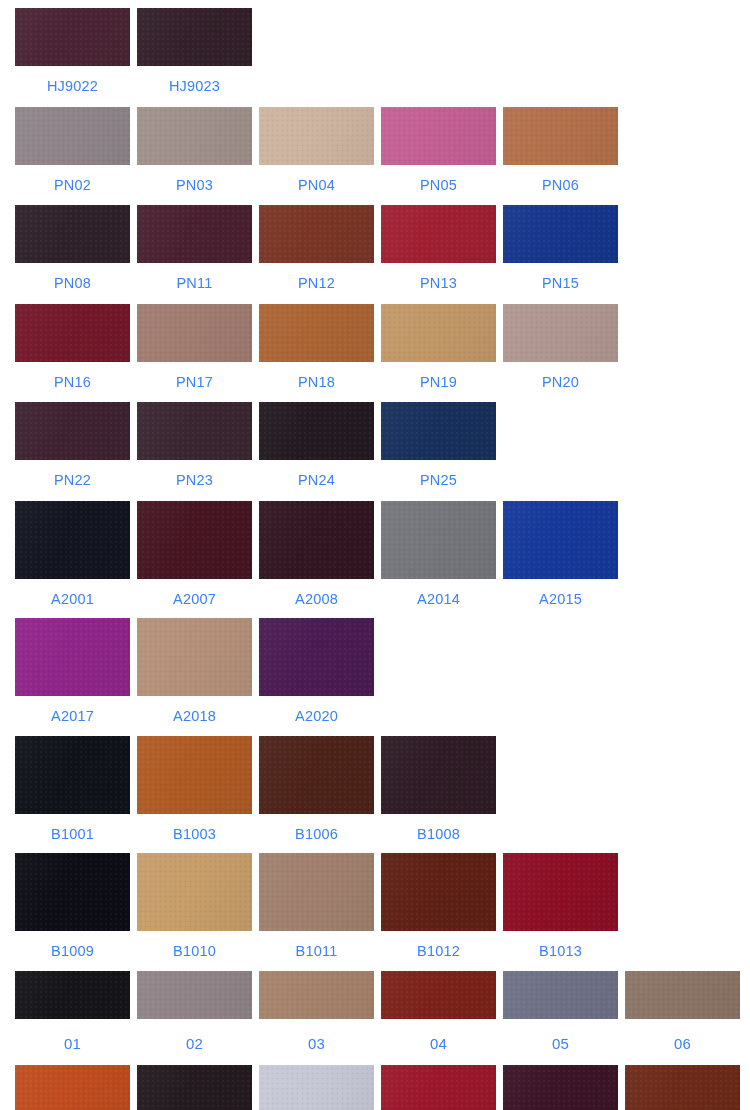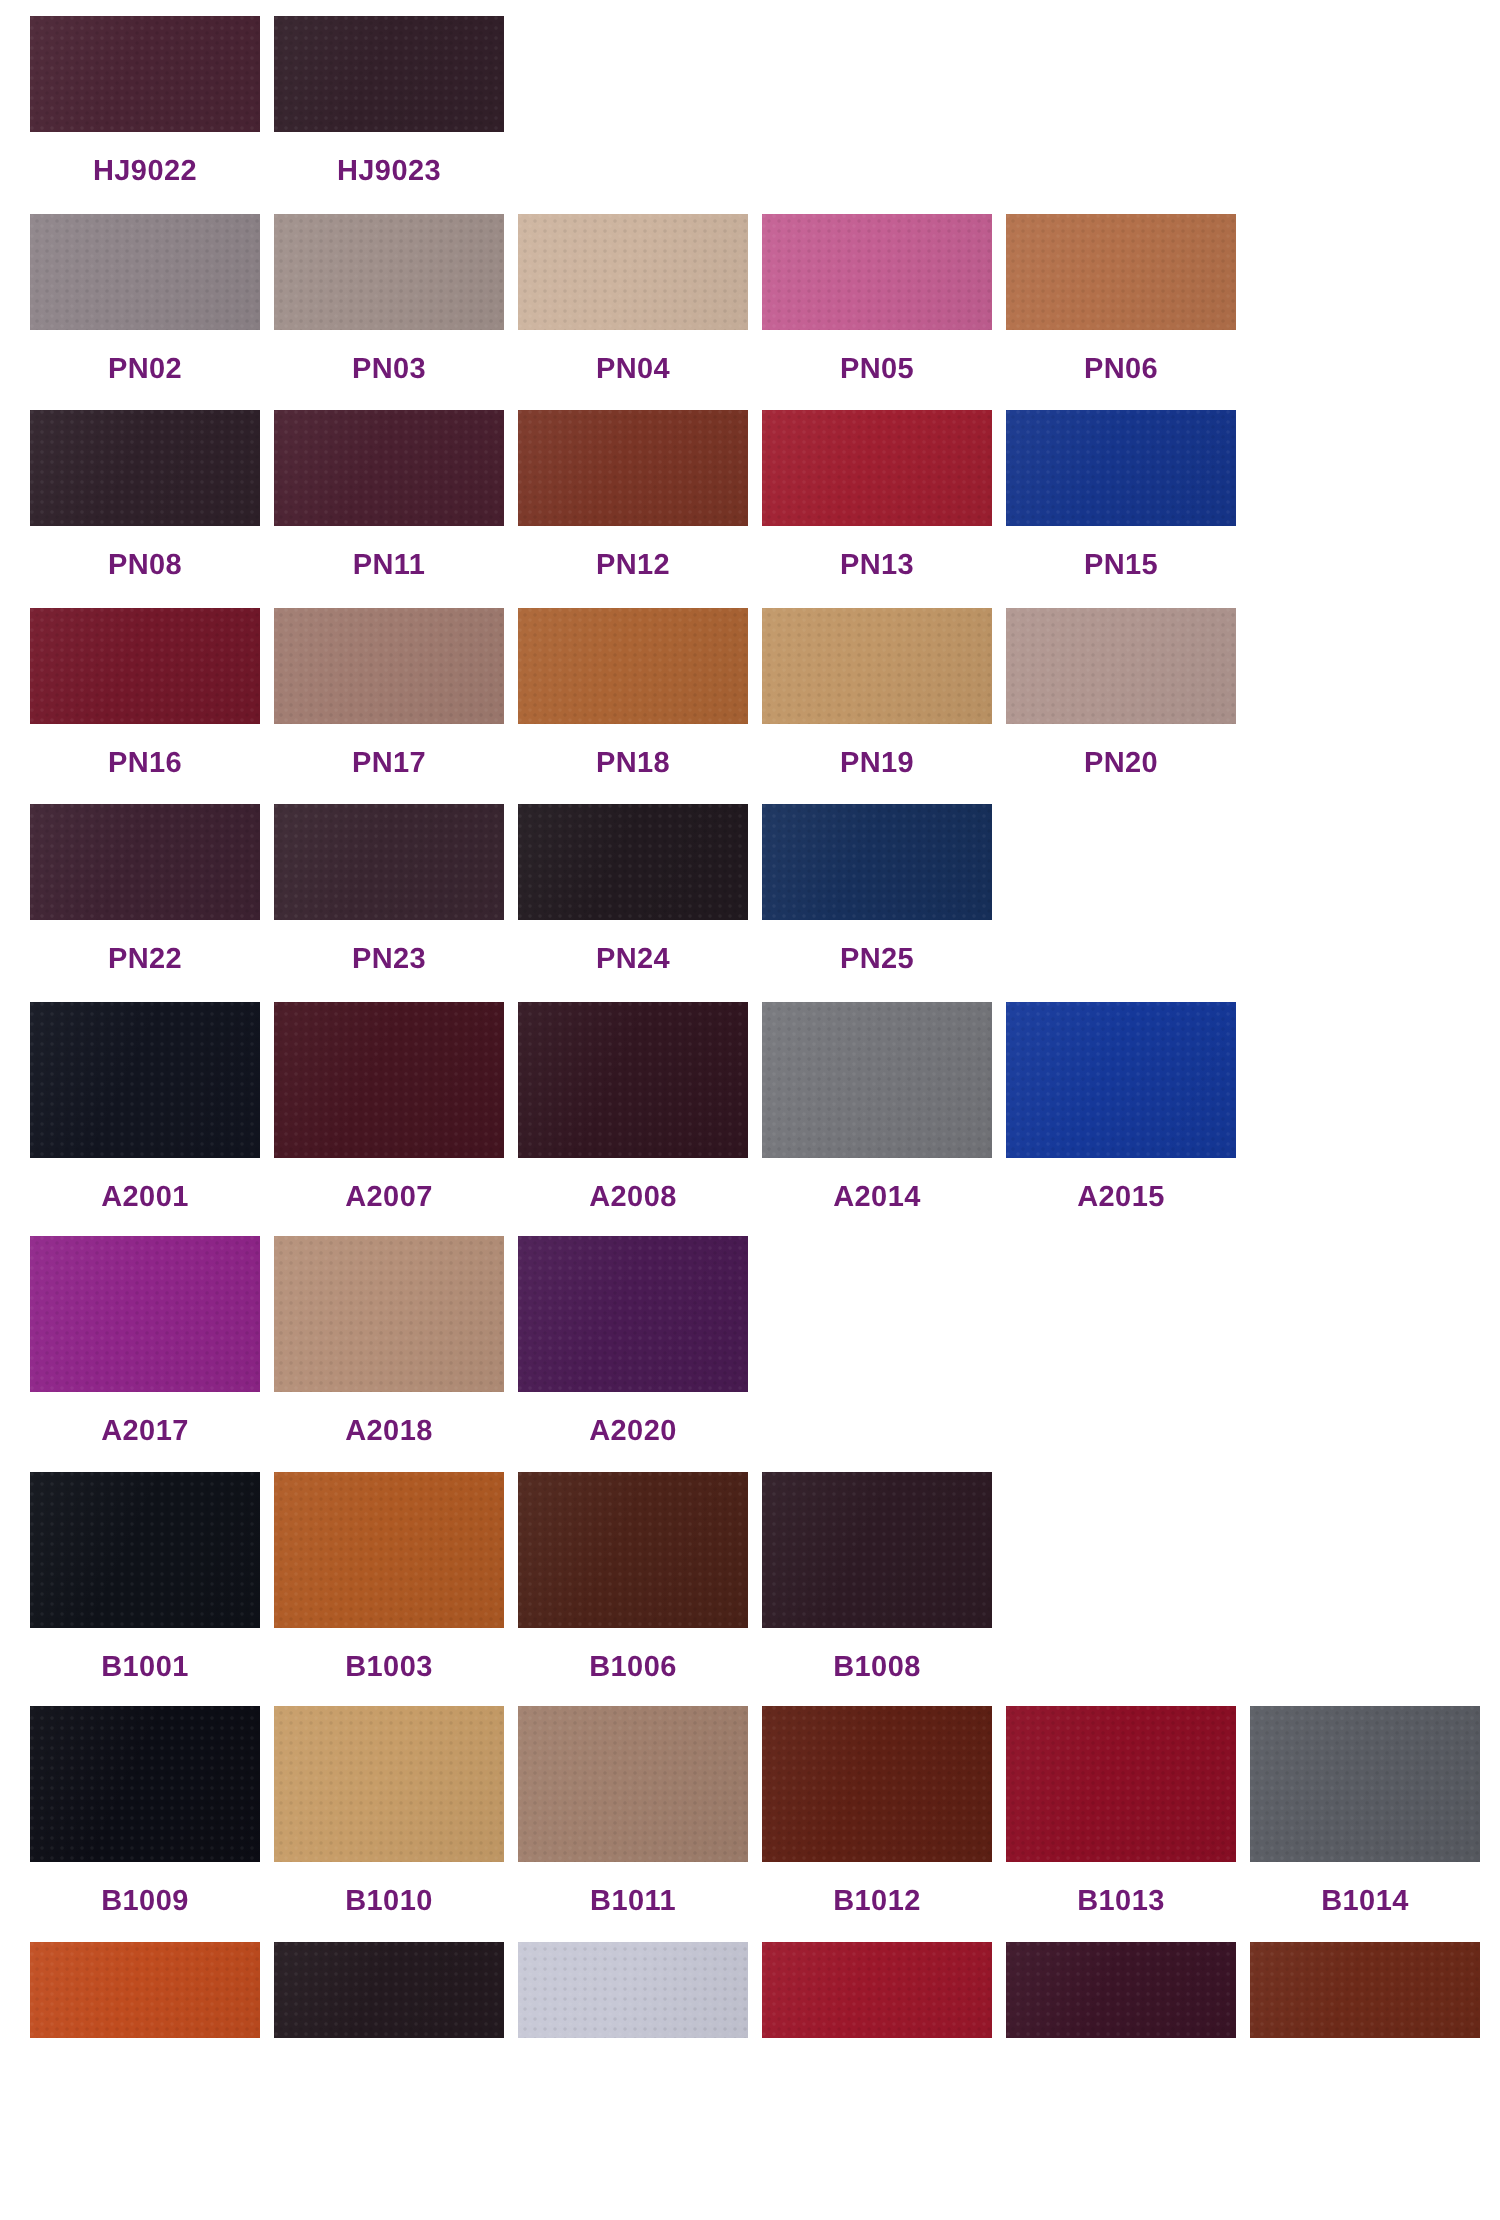--- a/index.html
+++ b/index.html
@@ -51,22 +51,22 @@
     inset: 0;
     background-image: linear-gradient(115deg, rgba(255,255,255,0.045) 0%, rgba(255,255,255,0.0) 45%, rgba(0,0,0,0.05) 100%);
     pointer-events: none;
   }
   .row-h58 .swatch-chip { height: 58px; }
   .row-h78 .swatch-chip { height: 78px; }
   .row-h48 .swatch-chip { height: 48px; }
 
   .swatch-label {
     font-size: 14.5px;
-    font-weight: bold;
-    color: #701a75;
+    font-weight: normal;
+    color: #3b82f6;
     letter-spacing: 0.2px;
     text-align: left;
     line-height: 1;
     white-space: nowrap;
   }
   .row-h58 .swatch-label { padding: 13px 0 13px; }
   .row-h78 .swatch-label { padding: 13px 0 12px; }
   .row-h48 .swatch-label { padding: 17px 0 14px; }
   .row-numeric .swatch-label { font-size: 15px; }
 </style>
@@ -268,23 +268,45 @@
         <div class="swatch-label">B1011</div>
       </div>
       <div class="swatch-cell">
         <div class="swatch-chip" style="background-color: rgb(95, 32, 20);"></div>
         <div class="swatch-label">B1012</div>
       </div>
       <div class="swatch-cell">
         <div class="swatch-chip" style="background-color: rgb(140, 14, 37);"></div>
         <div class="swatch-label">B1013</div>
       </div>
-      <div class="swatch-cell">
-        <div class="swatch-chip" style="background-color: rgb(89, 92, 99);"></div>
-        <div class="swatch-label">B1014</div>
+    </div>
+    <div class="swatch-row row-h48 row-numeric">
+      <div class="swatch-cell">
+        <div class="swatch-chip" style="background-color: rgb(21, 21, 25);"></div>
+        <div class="swatch-label">01</div>
+      </div>
+      <div class="swatch-cell">
+        <div class="swatch-chip" style="background-color: rgb(143, 131, 135);"></div>
+        <div class="swatch-label">02</div>
+      </div>
+      <div class="swatch-cell">
+        <div class="swatch-chip" style="background-color: rgb(165, 130, 106);"></div>
+        <div class="swatch-label">03</div>
+      </div>
+      <div class="swatch-cell">
+        <div class="swatch-chip" style="background-color: rgb(124, 34, 25);"></div>
+        <div class="swatch-label">04</div>
+      </div>
+      <div class="swatch-cell">
+        <div class="swatch-chip" style="background-color: rgb(110, 112, 134);"></div>
+        <div class="swatch-label">05</div>
+      </div>
+      <div class="swatch-cell">
+        <div class="swatch-chip" style="background-color: rgb(138, 116, 102);"></div>
+        <div class="swatch-label">06</div>
       </div>
     </div>
     <div class="swatch-row row-h48 row-numeric">
       <div class="swatch-cell">
         <div class="swatch-chip" style="background-color: rgb(192, 76, 31);"></div>
       </div>
       <div class="swatch-cell">
         <div class="swatch-chip" style="background-color: rgb(36, 26, 32);"></div>
       </div>
       <div class="swatch-cell">

